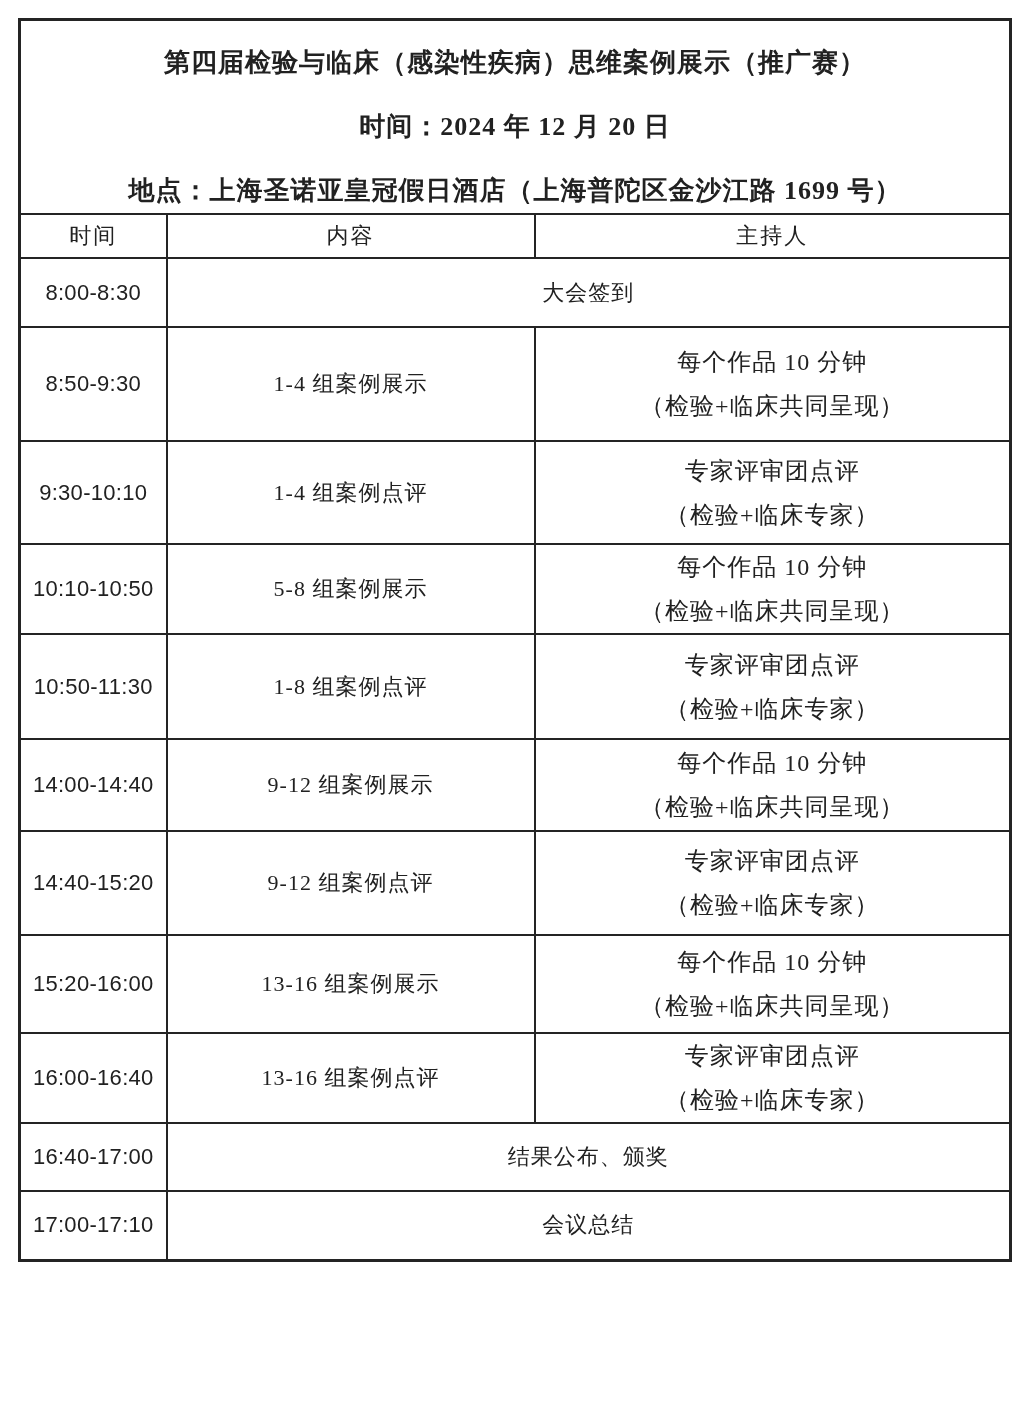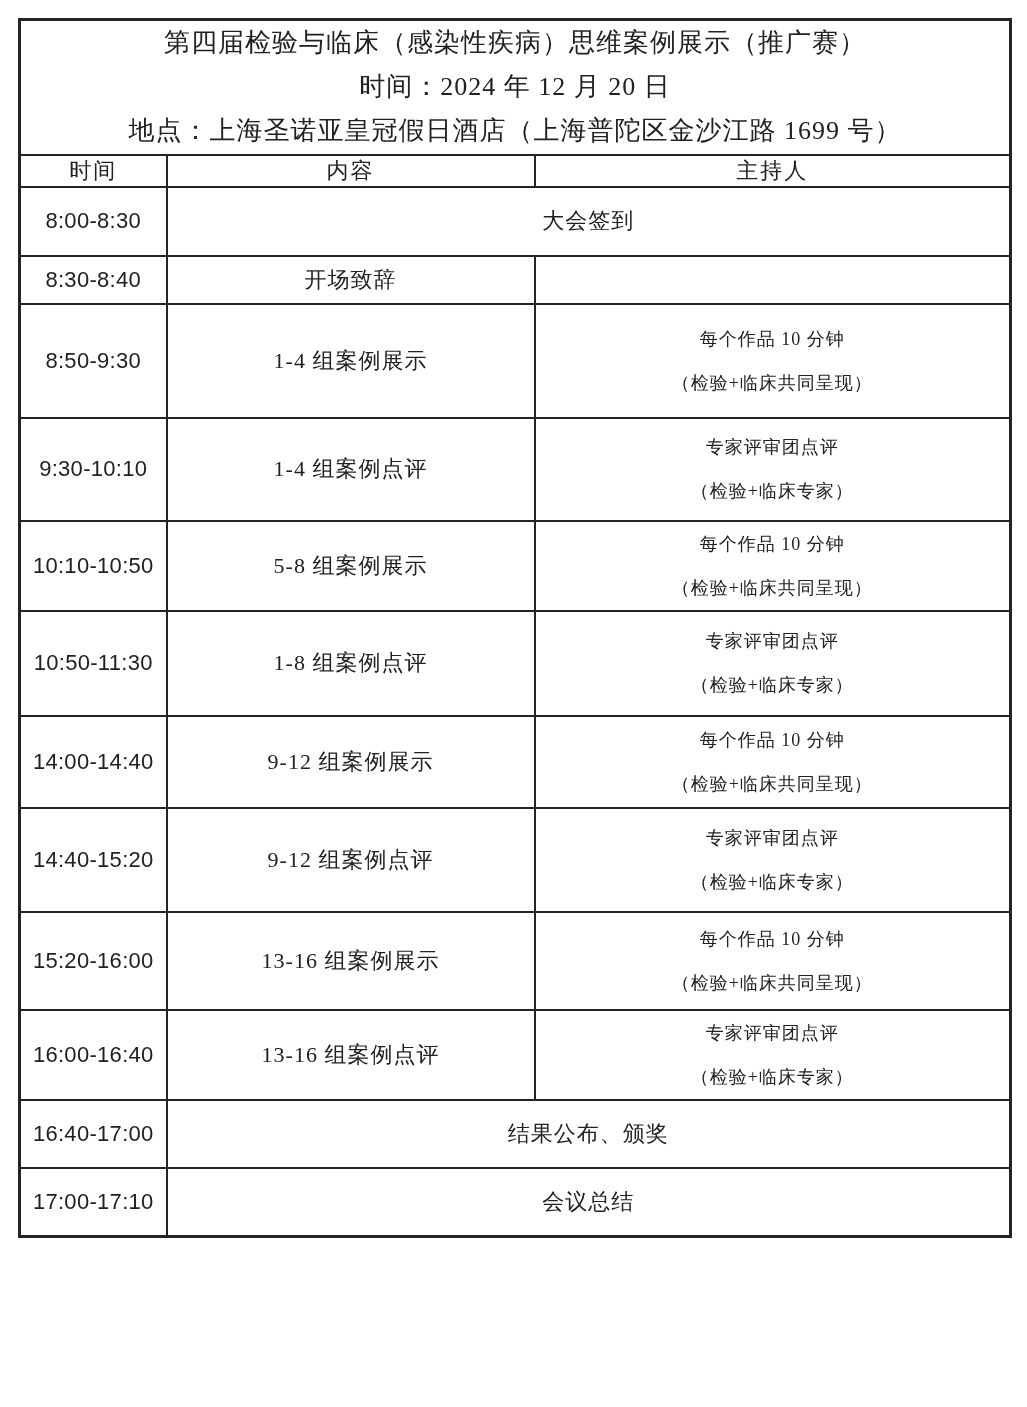--- a/index.html
+++ b/index.html
@@ -36,43 +36,44 @@
     color: #212121;
     padding: 0;
     overflow: hidden;
   }
   
   .title-cell {
     padding: 2px 0;
   }
   .title-cell .tline {
     line-height: 44px;
-    font-weight: normal;
+    font-weight: bold;
     font-size: 26px;
     letter-spacing: 1px;
+    margin-top: 20px;
   }
   
   .col-head {
     font-size: 22px;
     letter-spacing: 2px;
   }
   
   .c-time {
     font-family: "Liberation Sans", "DejaVu Sans", sans-serif;
     font-size: 22px;
     letter-spacing: 0.3px;
     color: #2b2b2b;
   }
   .c-content, .c-merged, .c-host {
     font-size: 22px;
     letter-spacing: 1px;
   }
   .host-line {
     line-height: 44px;
-    font-size: 18px;
+    font-size: 24px;
     letter-spacing: 1px;
   }
 </style>
 </head>
 <body>
 
 <div class="page">
   <table class="schedule">
     <colgroup>
       <col style="width:147px">
@@ -82,36 +83,31 @@
 
     <tbody>
         <tr style="height:135px">
       <td class="title-cell" colspan="3">
         <div class="tline">第四届检验与临床（感染性疾病）思维案例展示（推广赛）</div>
         <div class="tline">时间：2024 年 12 月 20 日</div>
         <div class="tline">地点：上海圣诺亚皇冠假日酒店（上海普陀区金沙江路 1699 号）</div>
       </td>
     </tr>
 
-    <tr style="height:32px">
+    <tr style="height:44px">
       <th class="col-head">时间</th>
       <th class="col-head">内容</th>
       <th class="col-head">主持人</th>
     </tr>
 
     <tr style="height:69px">
       <td class="c-time">8:00-8:30</td>
       <td class="c-merged" colspan="2">大会签到</td>
     </tr>
 
-    <tr style="height:48px">
-      <td class="c-time">8:30-8:40</td>
-      <td class="c-content">开场致辞</td>
-      <td class="c-host"></td>
-    </tr>
 
 
     <tr style="height:114px">
       <td class="c-time">8:50-9:30</td>
       <td class="c-content">1-4 组案例展示</td>
       <td class="c-host">
         <div class="host-line">每个作品 10 分钟</div>
         <div class="host-line">（检验+临床共同呈现）</div>
       </td>
     </tr>

